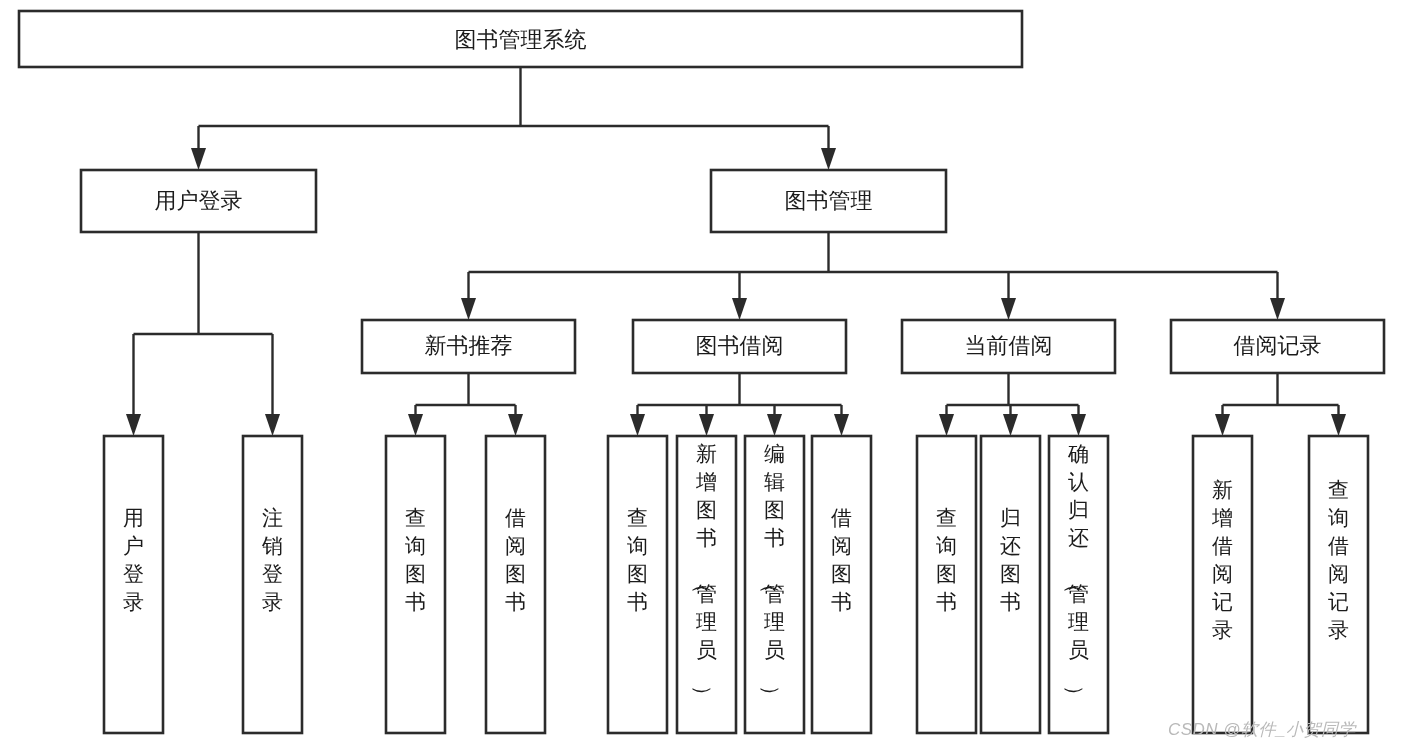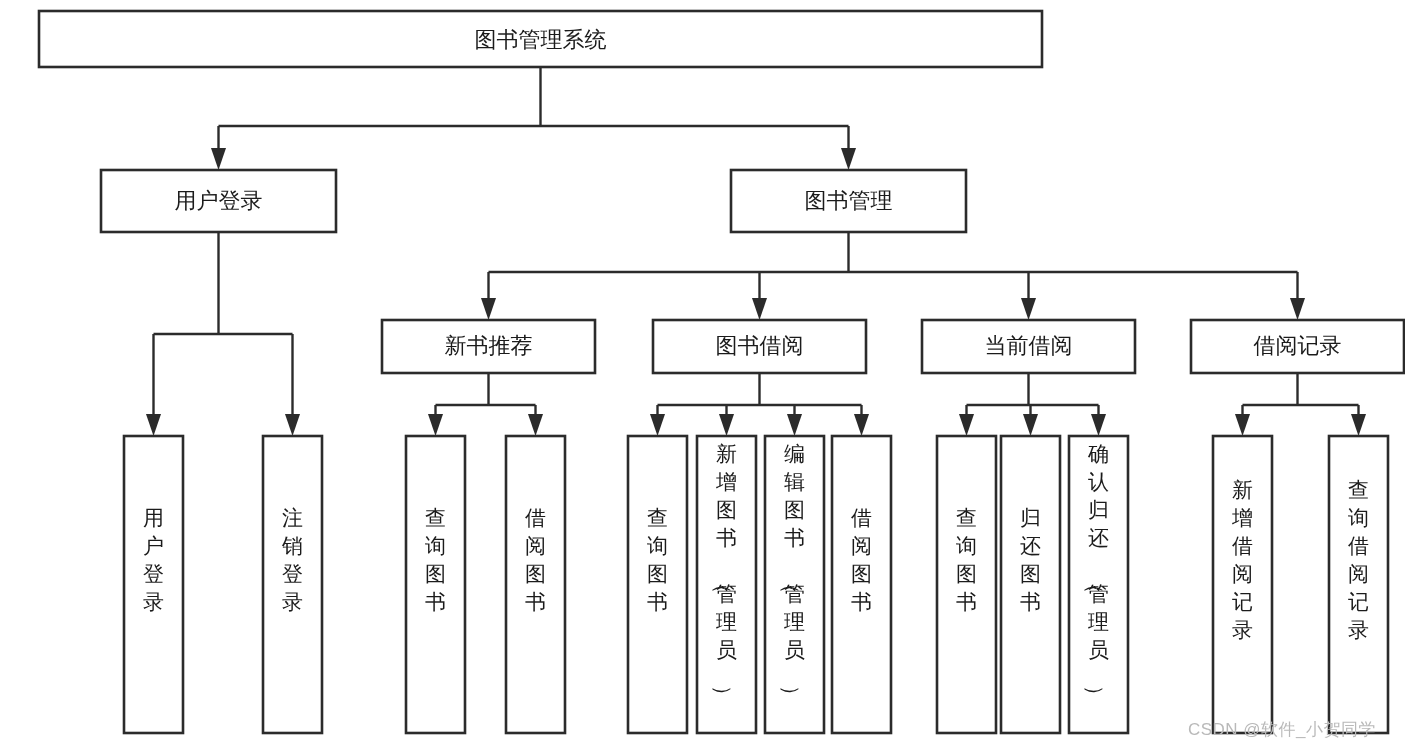--- a/index.html
+++ b/index.html
@@ -13,21 +13,20 @@
     height: 747px;
     font-family: "Liberation Sans", "DejaVu Sans", sans-serif;
     overflow: hidden;
     position: relative;
   }
   #diagram-root {
     position: relative;
     width: 1364px;
     height: 747px;
     background: #ffffff;
-    margin-left: 20px;
   }
   svg.diagram-canvas {
     position: absolute;
     left: 0;
     top: 0;
     width: 1405px;
     height: 747px;
     display: block;
   }
   .node-box {
@@ -61,20 +60,21 @@
   .watermark-text {
     position: absolute;
     right: 8px;
     bottom: 6px;
     font-family: "Liberation Sans", "DejaVu Sans", sans-serif;
     font-size: 17px;
     color: #b9b9b9;
     letter-spacing: 0.5px;
     white-space: nowrap;
     user-select: none;
+    font-style: italic;
   }
 </style>
 </head>
 <body>
 
 <div id="diagram-root">
 
   <svg class="diagram-canvas" viewBox="0 0 1405 747" xmlns="http://www.w3.org/2000/svg">
 
     <g>

